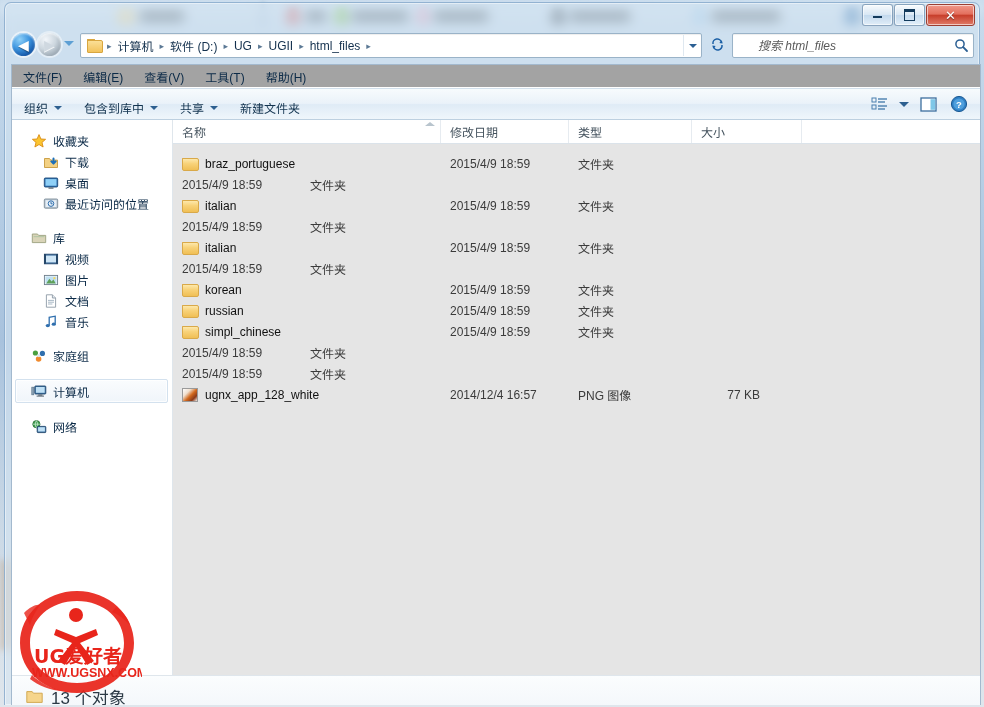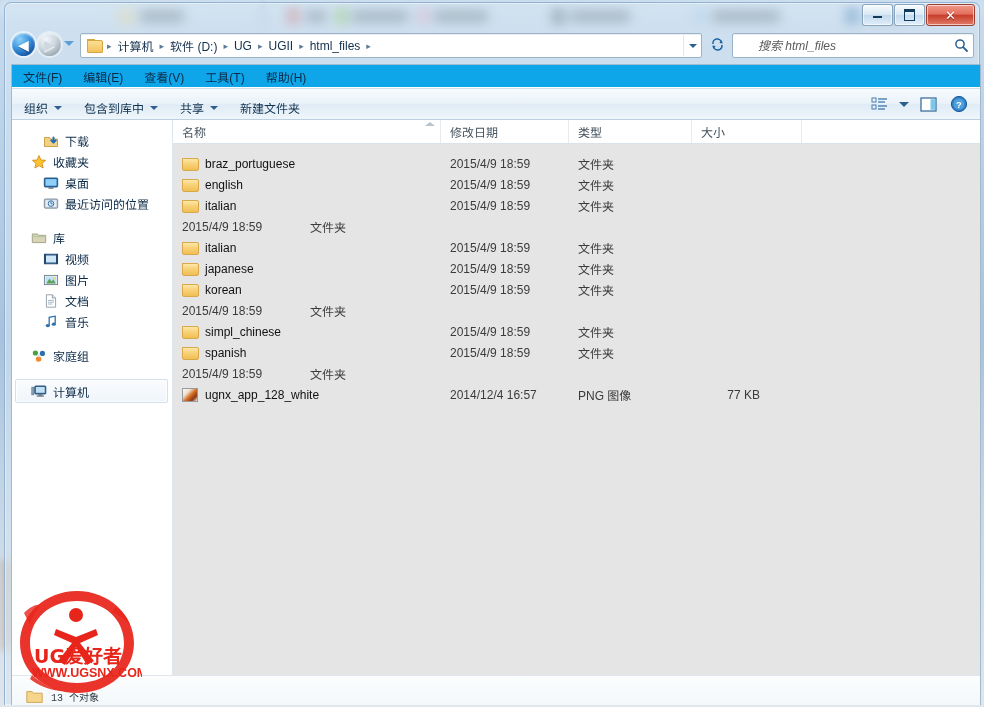--- a/index.html
+++ b/index.html
@@ -153,21 +153,21 @@
   
   #client {
     position: absolute; left: 7px; top: 62px; width: 970px; height: 641px;
     background: #fff;
     border: 1px solid #a3b9ce; border-bottom: none;
     box-sizing: border-box;
     overflow: hidden;
   }
   
   #menubar {
-    height: 22px; background: #0ea5e9;
+    height: 22px; background: #a3a3a3;
     display: flex; align-items: center; padding-left: 9px;
     border-bottom: 1px solid #fff;
   }
   .menuitem { font-size: 12px; color: #0b2a47; padding: 2px 9px 2px 2px; margin-right: 10px; white-space: nowrap; }
   
   #cmdbar {
     height: 30px;
     background: linear-gradient(180deg, #f7fbfd 0%, #eaf2f9 48%, #dfebf6 52%, #eff6fb 100%);
     border-top: 1px solid #d2e0ec;
     border-bottom: 1px solid #bdd0e0;
@@ -255,21 +255,21 @@
 
   
   #statusbar {
     height: 40px;
     border-top: 1px solid #dfe6ec;
     background: linear-gradient(180deg, #fbfdfe 0%, #f2f6fa 100%);
     display: flex; align-items: center; padding-left: 14px;
     position: relative;
   }
   #statusicon { width: 17px; height: 15px; position: relative; margin-right: 8px; }
-  #statustext { font-size: 10px; color: #2c3a46; font-family: Liberation Mono, monospace; }
+  #statustext { font-size: 17px; color: #2c3a46; }
 
   
   #watermark {
     position: absolute; left: 8px; top: 583px;
     width: 130px; height: 115px; pointer-events: none;
   }
   #watermark svg { display: block; }
   .wm-line1 { font-family: "DejaVu Sans", sans-serif; font-weight: bold; }
 </style>
 </head>
@@ -419,36 +419,36 @@
           </svg>
         </div>
       </div>
     </div>
 
     <div id="bodysplit">
 
       <div id="navpane">
 
         <div class="navgroup">
+          <div class="navrow">
+            <span class="navicon">
+              <svg width="16" height="16" viewBox="0 0 16 16">
+                <polygon points="8,1.6 9.9,6 14.6,6.3 11,9.4 12.1,14 8,11.5 3.9,14 5,9.4 1.4,6.3 6.1,6" fill="#fbc531" stroke="#d98b12" stroke-width="0.9"></polygon>
+              </svg>
+            </span>
+            <span>收藏夹</span>
+          </div>
           <div class="navrow child">
             <span class="navicon">
               <svg width="16" height="16" viewBox="0 0 16 16">
                 <path d="M1.5 4.5h5l1.2 1.6h6.8v7.4H1.5z" fill="#f3d184" stroke="#c79a3d" stroke-width="0.9"></path>
                 <path d="M10.5 4.5v4.5M10.5 9.6l-2.2-2.2M10.5 9.6l2.2-2.2" stroke="#1d6fb8" stroke-width="2" fill="none" stroke-linecap="round"></path>
               </svg>
             </span>
             <span>下载</span>
-          </div>
-          <div class="navrow">
-            <span class="navicon">
-              <svg width="16" height="16" viewBox="0 0 16 16">
-                <polygon points="8,1.6 9.9,6 14.6,6.3 11,9.4 12.1,14 8,11.5 3.9,14 5,9.4 1.4,6.3 6.1,6" fill="#fbc531" stroke="#d98b12" stroke-width="0.9"></polygon>
-              </svg>
-            </span>
-            <span>收藏夹</span>
           </div>
           <div class="navrow child">
             <span class="navicon">
               <svg width="16" height="16" viewBox="0 0 16 16">
                 <rect x="1.3" y="3" width="13.4" height="9" rx="1" fill="#2f6fae" stroke="#1c4a79" stroke-width="0.9"></rect>
                 <rect x="2.5" y="4.1" width="11" height="6.6" fill="#8fd0f7"></rect>
                 <rect x="5.5" y="12.3" width="5" height="1.5" fill="#6a7681"></rect>
               </svg>
             </span>
             <span>桌面</span>
@@ -544,20 +544,33 @@
                 <rect x="3.8" y="3" width="11" height="8" rx="0.8" fill="#3a6f9f" stroke="#22486e" stroke-width="0.9"></rect>
                 <rect x="4.9" y="4" width="8.8" height="5.8" fill="#bfe0f5"></rect>
                 <rect x="7.2" y="11.2" width="4.2" height="1.6" fill="#6a7885"></rect>
                 <rect x="5.6" y="12.6" width="7.4" height="1" fill="#53606c"></rect>
               </svg>
             </span>
             <span>计算机</span>
           </div>
         </div>
 
+        <div class="navgroup">
+          <div class="navrow">
+            <span class="navicon">
+              <svg width="16" height="16" viewBox="0 0 16 16">
+                <circle cx="5.4" cy="5.2" r="3.6" fill="#3f9f4f" stroke="#2a6e36" stroke-width="0.8"></circle>
+                <path d="M2 5.2h6.8M5.4 1.7c1.5 1.8 1.5 5.2 0 7M5.4 1.7c-1.5 1.8-1.5 5.2 0 7" stroke="#d8f0dc" stroke-width="0.7" fill="none"></path>
+                <rect x="6.2" y="7.4" width="8.6" height="6.2" rx="0.7" fill="#3a6f9f" stroke="#22486e" stroke-width="0.9"></rect>
+                <rect x="7.1" y="8.2" width="6.8" height="4.3" fill="#bfe0f5"></rect>
+              </svg>
+            </span>
+            <span>网络</span>
+          </div>
+        </div>
       </div>
 
       <div id="listpane">
         <div id="colhead">
           <div class="colcell col-name">
             <span>名称</span>
             <span id="sortarrow"></span>
           </div>
           <div class="colcell col-date">
             <span>修改日期</span>
@@ -577,27 +590,20 @@
                   <span class="ft"></span>
                   <span class="fb"></span>
                 </span>
                 <span>braz_portuguese</span>
               </div>
               <div class="cell cell-date">2015/4/9 18:59</div>
               <div class="cell cell-type">文件夹</div>
               <div class="cell cell-size"></div>
             </div>
             <div class="filerow">
-              <div class="cell cell-name">
-                <span class="ficon">
-                  <span class="ft"></span>
-                  <span class="fb"></span>
-                </span>
-                <span>english</span>
-              </div>
               <div class="cell cell-date">2015/4/9 18:59</div>
               <div class="cell cell-type">文件夹</div>
               <div class="cell cell-size"></div>
             </div>
             <div class="filerow">
               <div class="cell cell-name">
                 <span class="ficon">
                   <span class="ft"></span>
                   <span class="fb"></span>
                 </span>
@@ -618,68 +624,61 @@
                   <span class="ft"></span>
                   <span class="fb"></span>
                 </span>
                 <span>italian</span>
               </div>
               <div class="cell cell-date">2015/4/9 18:59</div>
               <div class="cell cell-type">文件夹</div>
               <div class="cell cell-size"></div>
             </div>
             <div class="filerow">
-              <div class="cell cell-name">
-                <span class="ficon">
-                  <span class="ft"></span>
-                  <span class="fb"></span>
-                </span>
-                <span>japanese</span>
-              </div>
               <div class="cell cell-date">2015/4/9 18:59</div>
               <div class="cell cell-type">文件夹</div>
               <div class="cell cell-size"></div>
             </div>
             <div class="filerow">
               <div class="cell cell-name">
                 <span class="ficon">
                   <span class="ft"></span>
                   <span class="fb"></span>
                 </span>
                 <span>korean</span>
               </div>
               <div class="cell cell-date">2015/4/9 18:59</div>
               <div class="cell cell-type">文件夹</div>
               <div class="cell cell-size"></div>
             </div>
             <div class="filerow">
+              <div class="cell cell-name">
+                <span class="ficon">
+                  <span class="ft"></span>
+                  <span class="fb"></span>
+                </span>
+                <span>russian</span>
+              </div>
               <div class="cell cell-date">2015/4/9 18:59</div>
               <div class="cell cell-type">文件夹</div>
               <div class="cell cell-size"></div>
             </div>
             <div class="filerow">
               <div class="cell cell-name">
                 <span class="ficon">
                   <span class="ft"></span>
                   <span class="fb"></span>
                 </span>
                 <span>simpl_chinese</span>
               </div>
               <div class="cell cell-date">2015/4/9 18:59</div>
               <div class="cell cell-type">文件夹</div>
               <div class="cell cell-size"></div>
             </div>
             <div class="filerow">
-              <div class="cell cell-name">
-                <span class="ficon">
-                  <span class="ft"></span>
-                  <span class="fb"></span>
-                </span>
-                <span>spanish</span>
-              </div>
               <div class="cell cell-date">2015/4/9 18:59</div>
               <div class="cell cell-type">文件夹</div>
               <div class="cell cell-size"></div>
             </div>
             <div class="filerow">
               <div class="cell cell-date">2015/4/9 18:59</div>
               <div class="cell cell-type">文件夹</div>
               <div class="cell cell-size"></div>
             </div>
             <div class="filerow">

